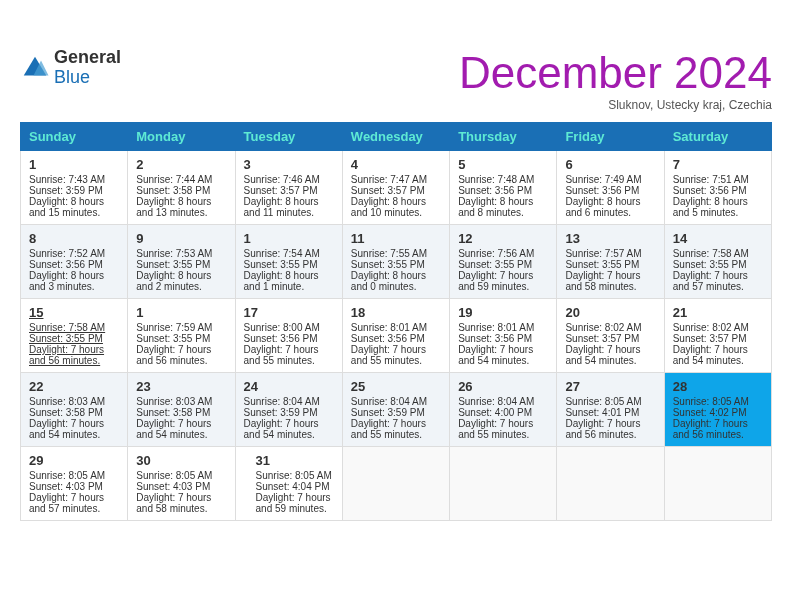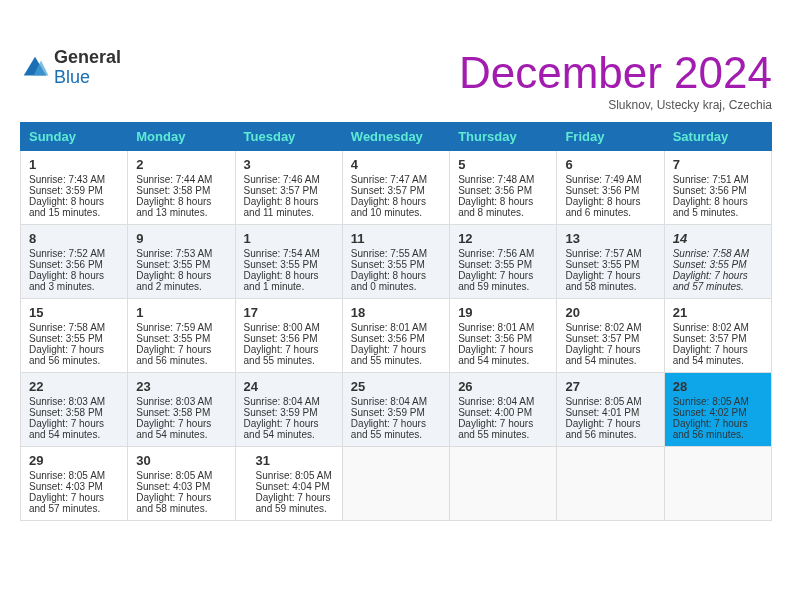--- a/index.html
+++ b/index.html
@@ -134,24 +134,24 @@
         <td style="background: rgb(255, 255, 255);"><span class="day-number">6</span>Sunrise: 7:49 AM<br>Sunset: 3:56 PM<br>Daylight: 8 hours<br>and 6 minutes.</td>
         <td style="background: rgb(255, 255, 255);"><span class="day-number">7</span>Sunrise: 7:51 AM<br>Sunset: 3:56 PM<br>Daylight: 8 hours<br>and 5 minutes.</td>
       </tr>
       <tr>
         <td style="background: rgb(240, 244, 248);"><span class="day-number">8</span>Sunrise: 7:52 AM<br>Sunset: 3:56 PM<br>Daylight: 8 hours<br>and 3 minutes.</td>
         <td style="background: rgb(240, 244, 248);"><span class="day-number">9</span>Sunrise: 7:53 AM<br>Sunset: 3:55 PM<br>Daylight: 8 hours<br>and 2 minutes.</td>
         <td style="background: rgb(240, 244, 248);"><span class="day-number">1</span>Sunrise: 7:54 AM<br>Sunset: 3:55 PM<br>Daylight: 8 hours<br>and 1 minute.</td>
         <td style="background: rgb(240, 244, 248);"><span class="day-number">11</span>Sunrise: 7:55 AM<br>Sunset: 3:55 PM<br>Daylight: 8 hours<br>and 0 minutes.</td>
         <td style="background: rgb(240, 244, 248);"><span class="day-number">12</span>Sunrise: 7:56 AM<br>Sunset: 3:55 PM<br>Daylight: 7 hours<br>and 59 minutes.</td>
         <td style="background: rgb(240, 244, 248);"><span class="day-number">13</span>Sunrise: 7:57 AM<br>Sunset: 3:55 PM<br>Daylight: 7 hours<br>and 58 minutes.</td>
-        <td style="background: rgb(240, 244, 248); font-style: italic;"><span class="day-number">14</span>Sunrise: 7:58 AM<br>Sunset: 3:55 PM<br>Daylight: 7 hours<br>and 57 minutes.</td>
+        <td style="background: rgb(240, 244, 248);"><span class="day-number">14</span>Sunrise: 7:58 AM<br>Sunset: 3:55 PM<br>Daylight: 7 hours<br>and 57 minutes.</td>
       </tr>
       <tr>
-        <td style="background: rgb(255, 255, 255);"><span class="day-number">15</span>Sunrise: 7:58 AM<br>Sunset: 3:55 PM<br>Daylight: 7 hours<br>and 56 minutes.</td>
+        <td style="background: rgb(255, 255, 255); text-decoration: underline;"><span class="day-number">15</span>Sunrise: 7:58 AM<br>Sunset: 3:55 PM<br>Daylight: 7 hours<br>and 56 minutes.</td>
         <td style="background: rgb(255, 255, 255);"><span class="day-number">1</span>Sunrise: 7:59 AM<br>Sunset: 3:55 PM<br>Daylight: 7 hours<br>and 56 minutes.</td>
         <td style="background: rgb(255, 255, 255);"><span class="day-number">17</span>Sunrise: 8:00 AM<br>Sunset: 3:56 PM<br>Daylight: 7 hours<br>and 55 minutes.</td>
         <td style="background: rgb(255, 255, 255);"><span class="day-number">18</span>Sunrise: 8:01 AM<br>Sunset: 3:56 PM<br>Daylight: 7 hours<br>and 55 minutes.</td>
         <td style="background: rgb(255, 255, 255);"><span class="day-number">19</span>Sunrise: 8:01 AM<br>Sunset: 3:56 PM<br>Daylight: 7 hours<br>and 54 minutes.</td>
         <td style="background: rgb(255, 255, 255);"><span class="day-number">20</span>Sunrise: 8:02 AM<br>Sunset: 3:57 PM<br>Daylight: 7 hours<br>and 54 minutes.</td>
         <td style="background: rgb(255, 255, 255);"><span class="day-number">21</span>Sunrise: 8:02 AM<br>Sunset: 3:57 PM<br>Daylight: 7 hours<br>and 54 minutes.</td>
       </tr>
       <tr>
         <td style="background: rgb(240, 244, 248);"><span class="day-number">22</span>Sunrise: 8:03 AM<br>Sunset: 3:58 PM<br>Daylight: 7 hours<br>and 54 minutes.</td>
         <td style="background: rgb(240, 244, 248);"><span class="day-number">23</span>Sunrise: 8:03 AM<br>Sunset: 3:58 PM<br>Daylight: 7 hours<br>and 54 minutes.</td>

